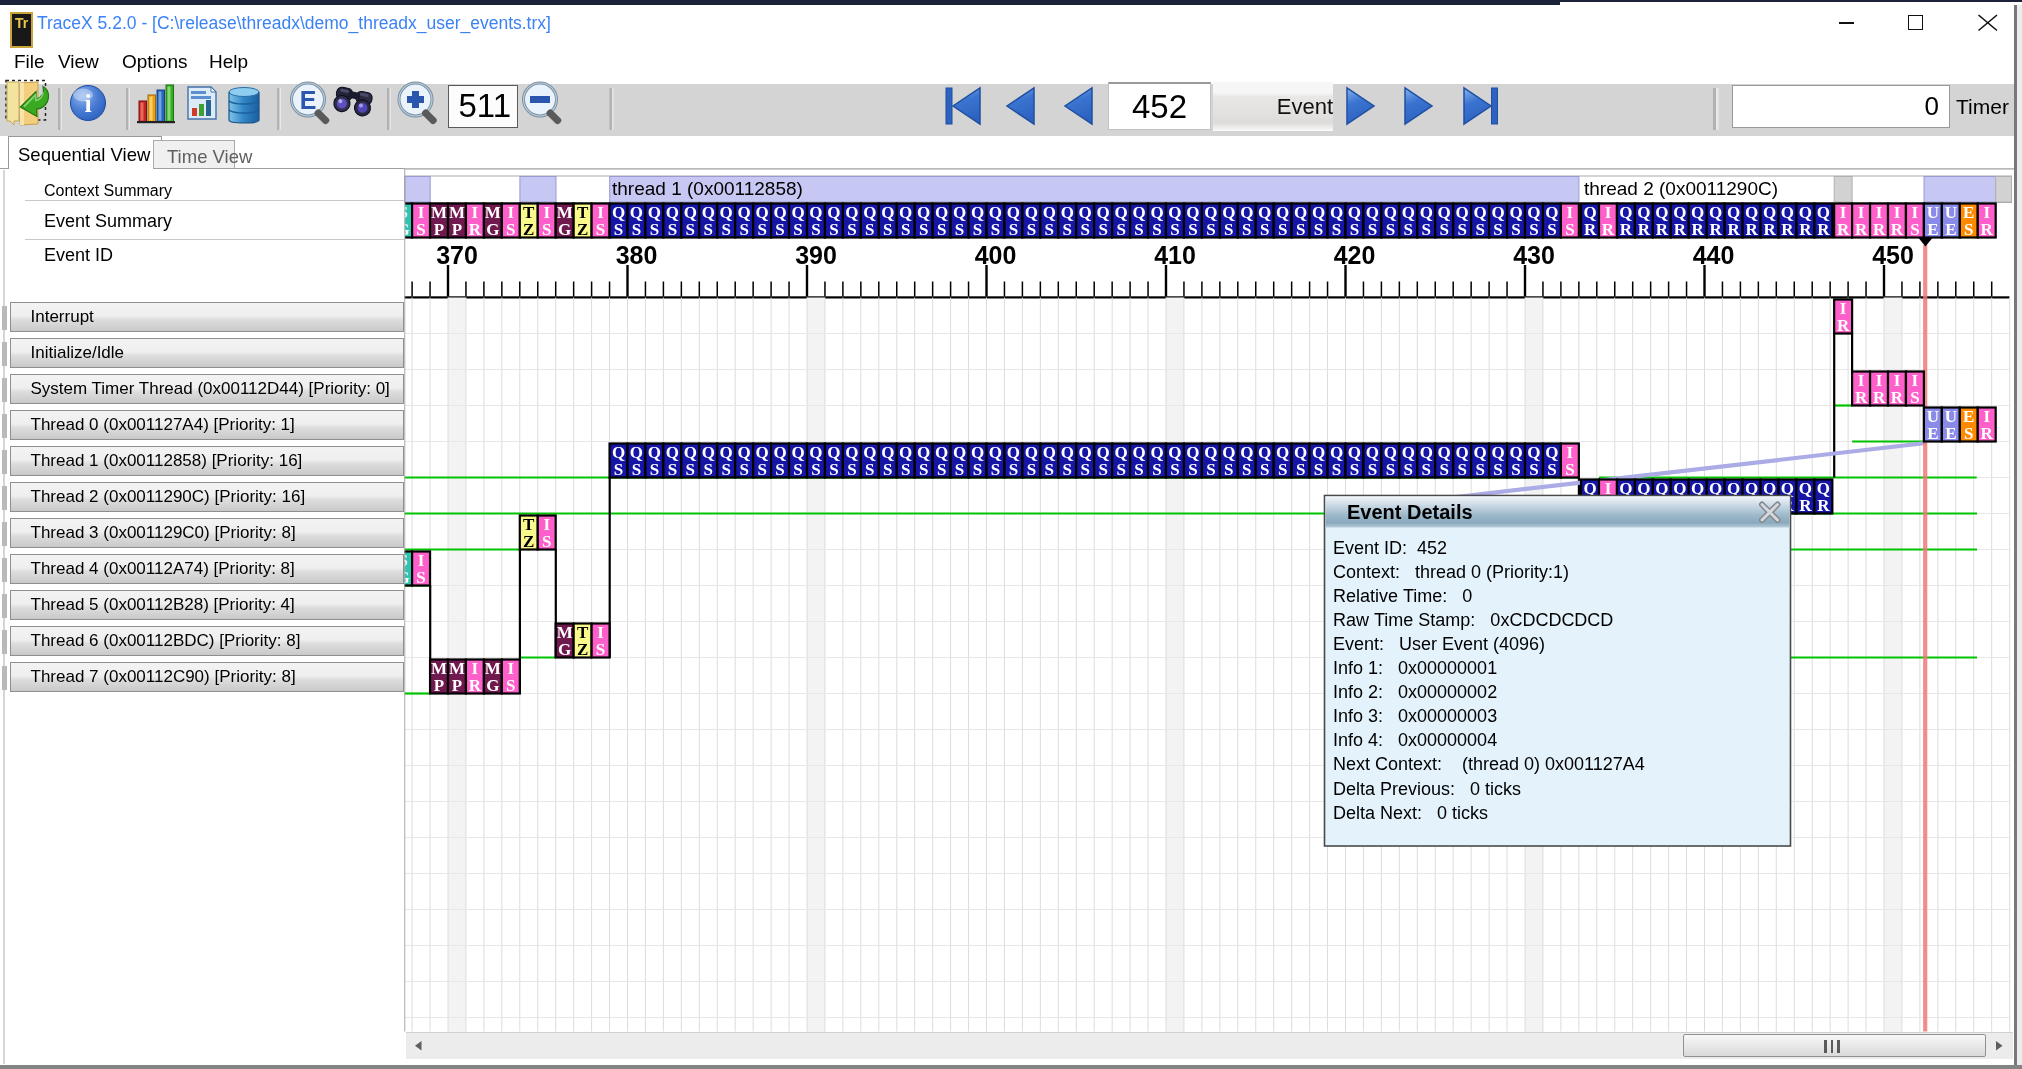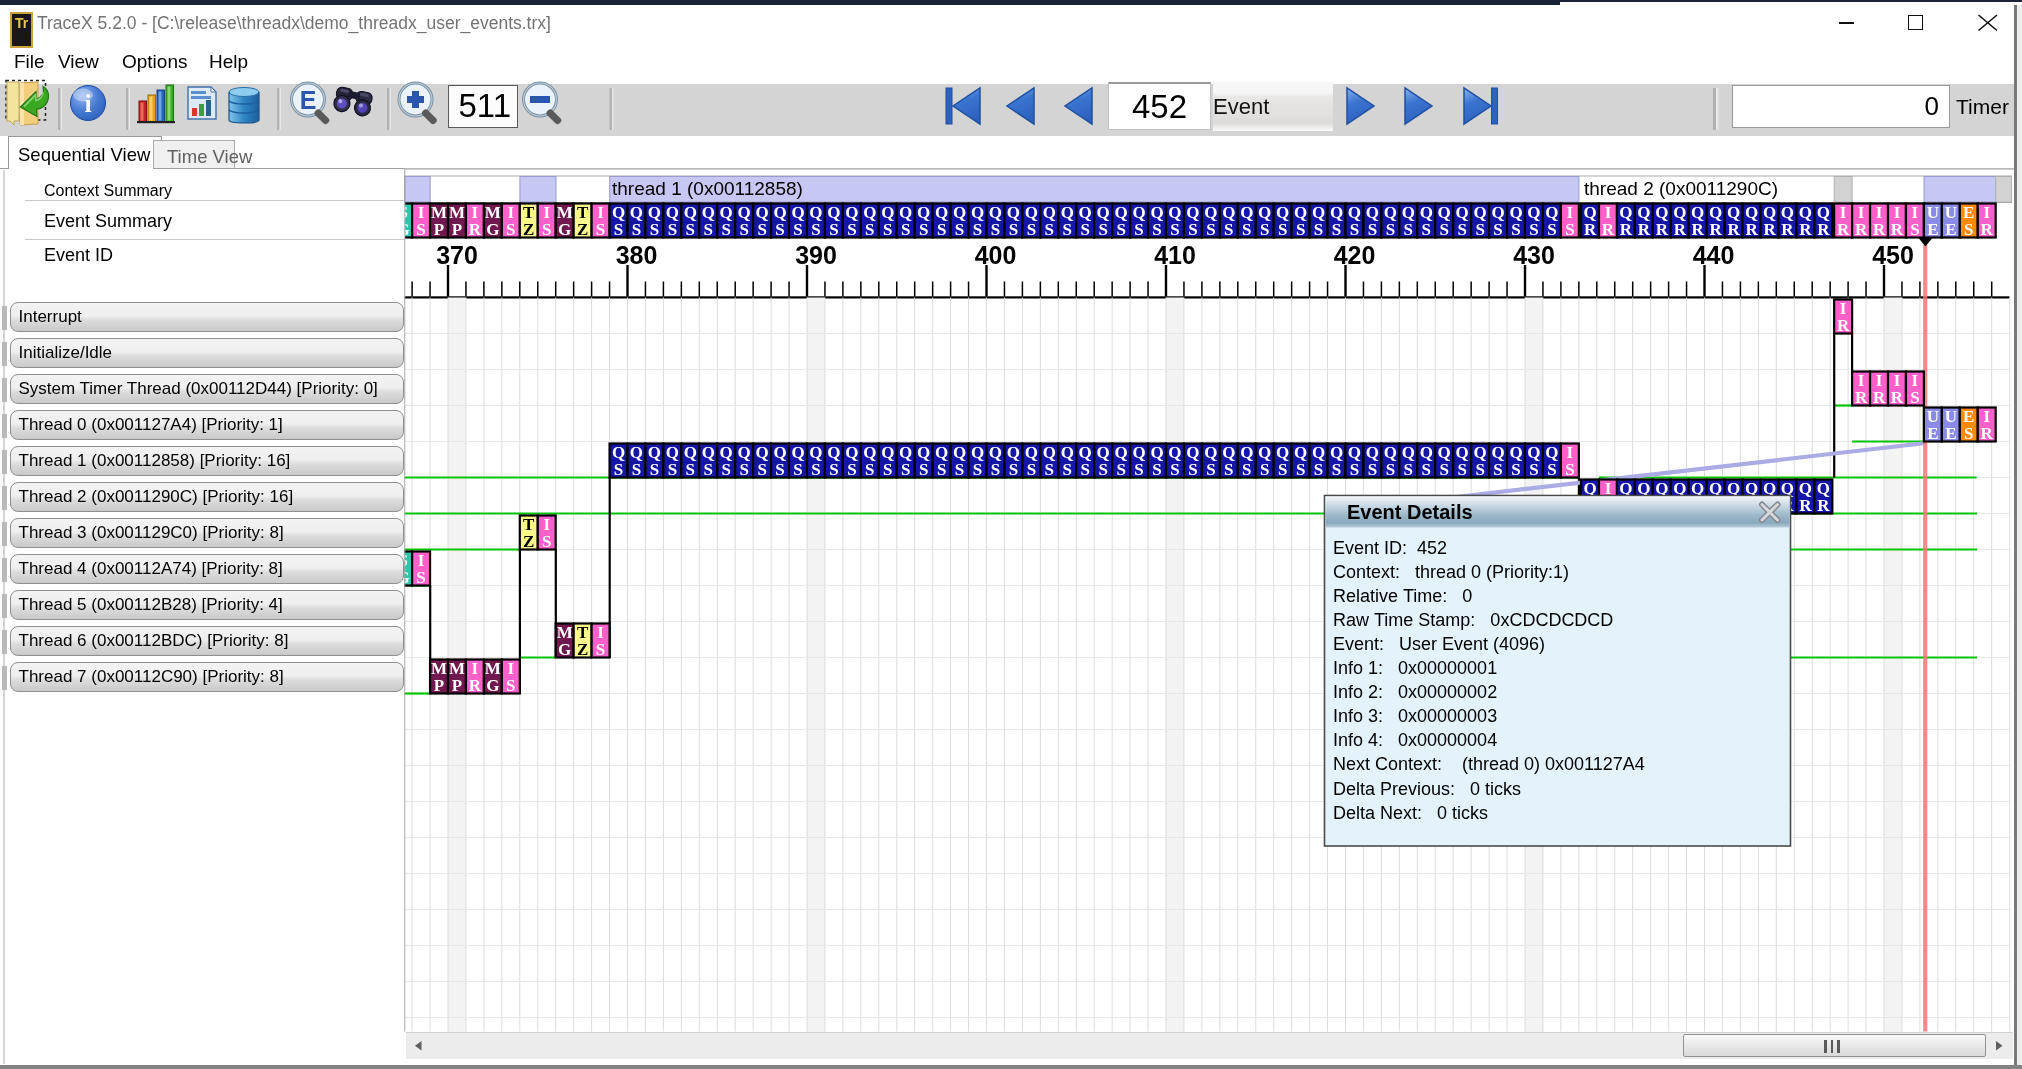--- a/index.html
+++ b/index.html
@@ -1,30 +1,30 @@
 <!DOCTYPE html>
 <html><head><meta charset="utf-8"><style>
 * { margin:0; padding:0; box-sizing:border-box; }
 html,body { width:2022px; height:1069px; overflow:hidden; background:#fff;
   font-family:"Liberation Sans", sans-serif; position:relative; }
 .abs { position:absolute; }
 .rowbtn { position:absolute; left:9.5px; width:394px; height:29.5px;
   background:linear-gradient(#f3f3f3 0%,#efefef 45%,#dddddd 60%,#c9c9c9 100%);
-  border:1px solid #8f8f8f; border-radius:8px; font-size:17px; color:#000;
-  line-height:27px; padding-left:8px; white-space:nowrap; }
+  border:1px solid #8f8f8f; border-radius:0; font-size:17px; color:#000;
+  line-height:27px; padding-left:20px; white-space:nowrap; }
 .sep { position:absolute; top:88px; width:2.6px; height:42px; background:#b2b2b2;
   box-shadow:2.6px 0 0 #e8e8e8; }
 </style></head>
 <body>
 
 <div class="abs" style="left:0;top:0;width:1560px;height:4.5px;background:#1b2138"></div>
 <div class="abs" style="left:1500px;top:0;width:522px;height:2px;background:#1b2138"></div>
 
 <div class="abs" style="left:10px;top:12px;width:23px;height:36px;background:#181818;border:2.5px solid #c8a43a;color:#e8c84a;font-weight:bold;font-size:14px;text-align:center;line-height:18px">Tr</div>
-<div class="abs" style="left:37px;top:13px;font-size:17.5px;color:#737373;white-space:pre">TraceX 5.2.0 - [C:\release\threadx\demo_threadx_user_events.trx]</div>
+<div class="abs" style="left:37px;top:13px;font-size:17.5px;color:#3b82f6;white-space:pre">TraceX 5.2.0 - [C:\release\threadx\demo_threadx_user_events.trx]</div>
 <div class="abs" style="left:1839px;top:21.5px;width:15px;height:2.6px;background:#111"></div>
 <div class="abs" style="left:1908px;top:15px;width:14.5px;height:14.5px;border:1.8px solid #111"></div>
 <svg style="position:absolute;left:1975px;top:12px" width="26" height="22" viewBox="0 0 26 22" xmlns="http://www.w3.org/2000/svg">
 <g stroke="#111" stroke-width="1.6">
       <line x1="3.5" y1="3" x2="22" y2="18.5"></line>
       <line x1="22" y1="3" x2="3.5" y2="18.5"></line>
     </g>
   </svg>
 
 <div class="abs" style="left:14px;top:51px;font-size:19px">File</div>
@@ -141,21 +141,21 @@
  <rect x="946" y="2" width="6" height="36" fill="#2e62c0" stroke="#1f4fa0" stroke-width="1"></rect>
  <path d="M 980 2 L 980 38 L 953 20 Z" fill="url(#bg1)" stroke="#1f4fa0" stroke-width="1.5"></path>
  <path d="M 1034 2 L 1034 38 L 1007 20 Z" fill="url(#bg1)" stroke="#1f4fa0" stroke-width="1.5"></path>
  <path d="M 1092 2 L 1092 38 L 1065 20 Z" fill="url(#bg1)" stroke="#1f4fa0" stroke-width="1.5"></path>
  <path d="M 1347 2 L 1347 38 L 1374 20 Z" fill="url(#bg1)" stroke="#1f4fa0" stroke-width="1.5"></path>
  <path d="M 1405 2 L 1405 38 L 1432 20 Z" fill="url(#bg1)" stroke="#1f4fa0" stroke-width="1.5"></path>
  <path d="M 1464 2 L 1464 38 L 1491 20 Z" fill="url(#bg1)" stroke="#1f4fa0" stroke-width="1.5"></path>
  <rect x="1491.5" y="2" width="6" height="36" fill="#2e62c0" stroke="#1f4fa0" stroke-width="1"></rect>
 </svg>
 <div class="abs" style="left:1108px;top:81.5px;width:103px;height:48px;background:#fff;border:1px solid #c2c2c2;border-top:2px solid #9a9a9a;font-size:33px;text-align:center;line-height:46px">452</div>
-<div class="abs" style="left:1213px;top:81.5px;width:120px;height:49px;background:linear-gradient(#f6f6f6 0%,#f6f6f6 22%,#e9e7e5 30%,#e2e0de 70%,#dddbd9 82%,#f0f0f0 95%,#fdfdfd 100%);border:0;font-size:22px;text-align:left;line-height:49px;color:#111">Event</div>
+<div class="abs" style="left:1213px;top:81.5px;width:120px;height:49px;background:linear-gradient(#f6f6f6 0%,#f6f6f6 22%,#e9e7e5 30%,#e2e0de 70%,#dddbd9 82%,#f0f0f0 95%,#fdfdfd 100%);border:0;font-size:22px;text-align:right;line-height:49px;color:#111">Event</div>
 <div class="sep" style="left:1713px"></div>
 <div class="abs" style="left:1732px;top:84.5px;width:218px;height:43px;background:#fff;border:1px solid #999;font-size:26px;text-align:right;padding-right:10px;line-height:40px">0</div>
 <div class="abs" style="left:1956px;top:95px;font-size:21px">Timer</div>
 
 <div class="abs" style="left:8px;top:136px;width:154px;height:33px;background:#fff;border:1px solid #999;border-bottom:none;font-size:18.5px;padding:6.5px 0 0 9px;white-space:nowrap">Sequential View</div>
 <div class="abs" style="left:153px;top:140px;width:82px;height:29px;background:#f0f0f0;border:1px solid #aaa;border-bottom:none;font-size:18.5px;color:#606060;padding:4.5px 0 0 13px;white-space:nowrap">Time View</div>
 <div class="abs" style="left:0px;top:168px;width:8px;height:1.2px;background:#a0a0a0"></div>
 <div class="abs" style="left:153px;top:168px;width:1863px;height:1.2px;background:#a0a0a0"></div>
 
 <div class="abs" style="left:3px;top:170px;width:2px;height:894px;background:#d6d6d6"></div>

